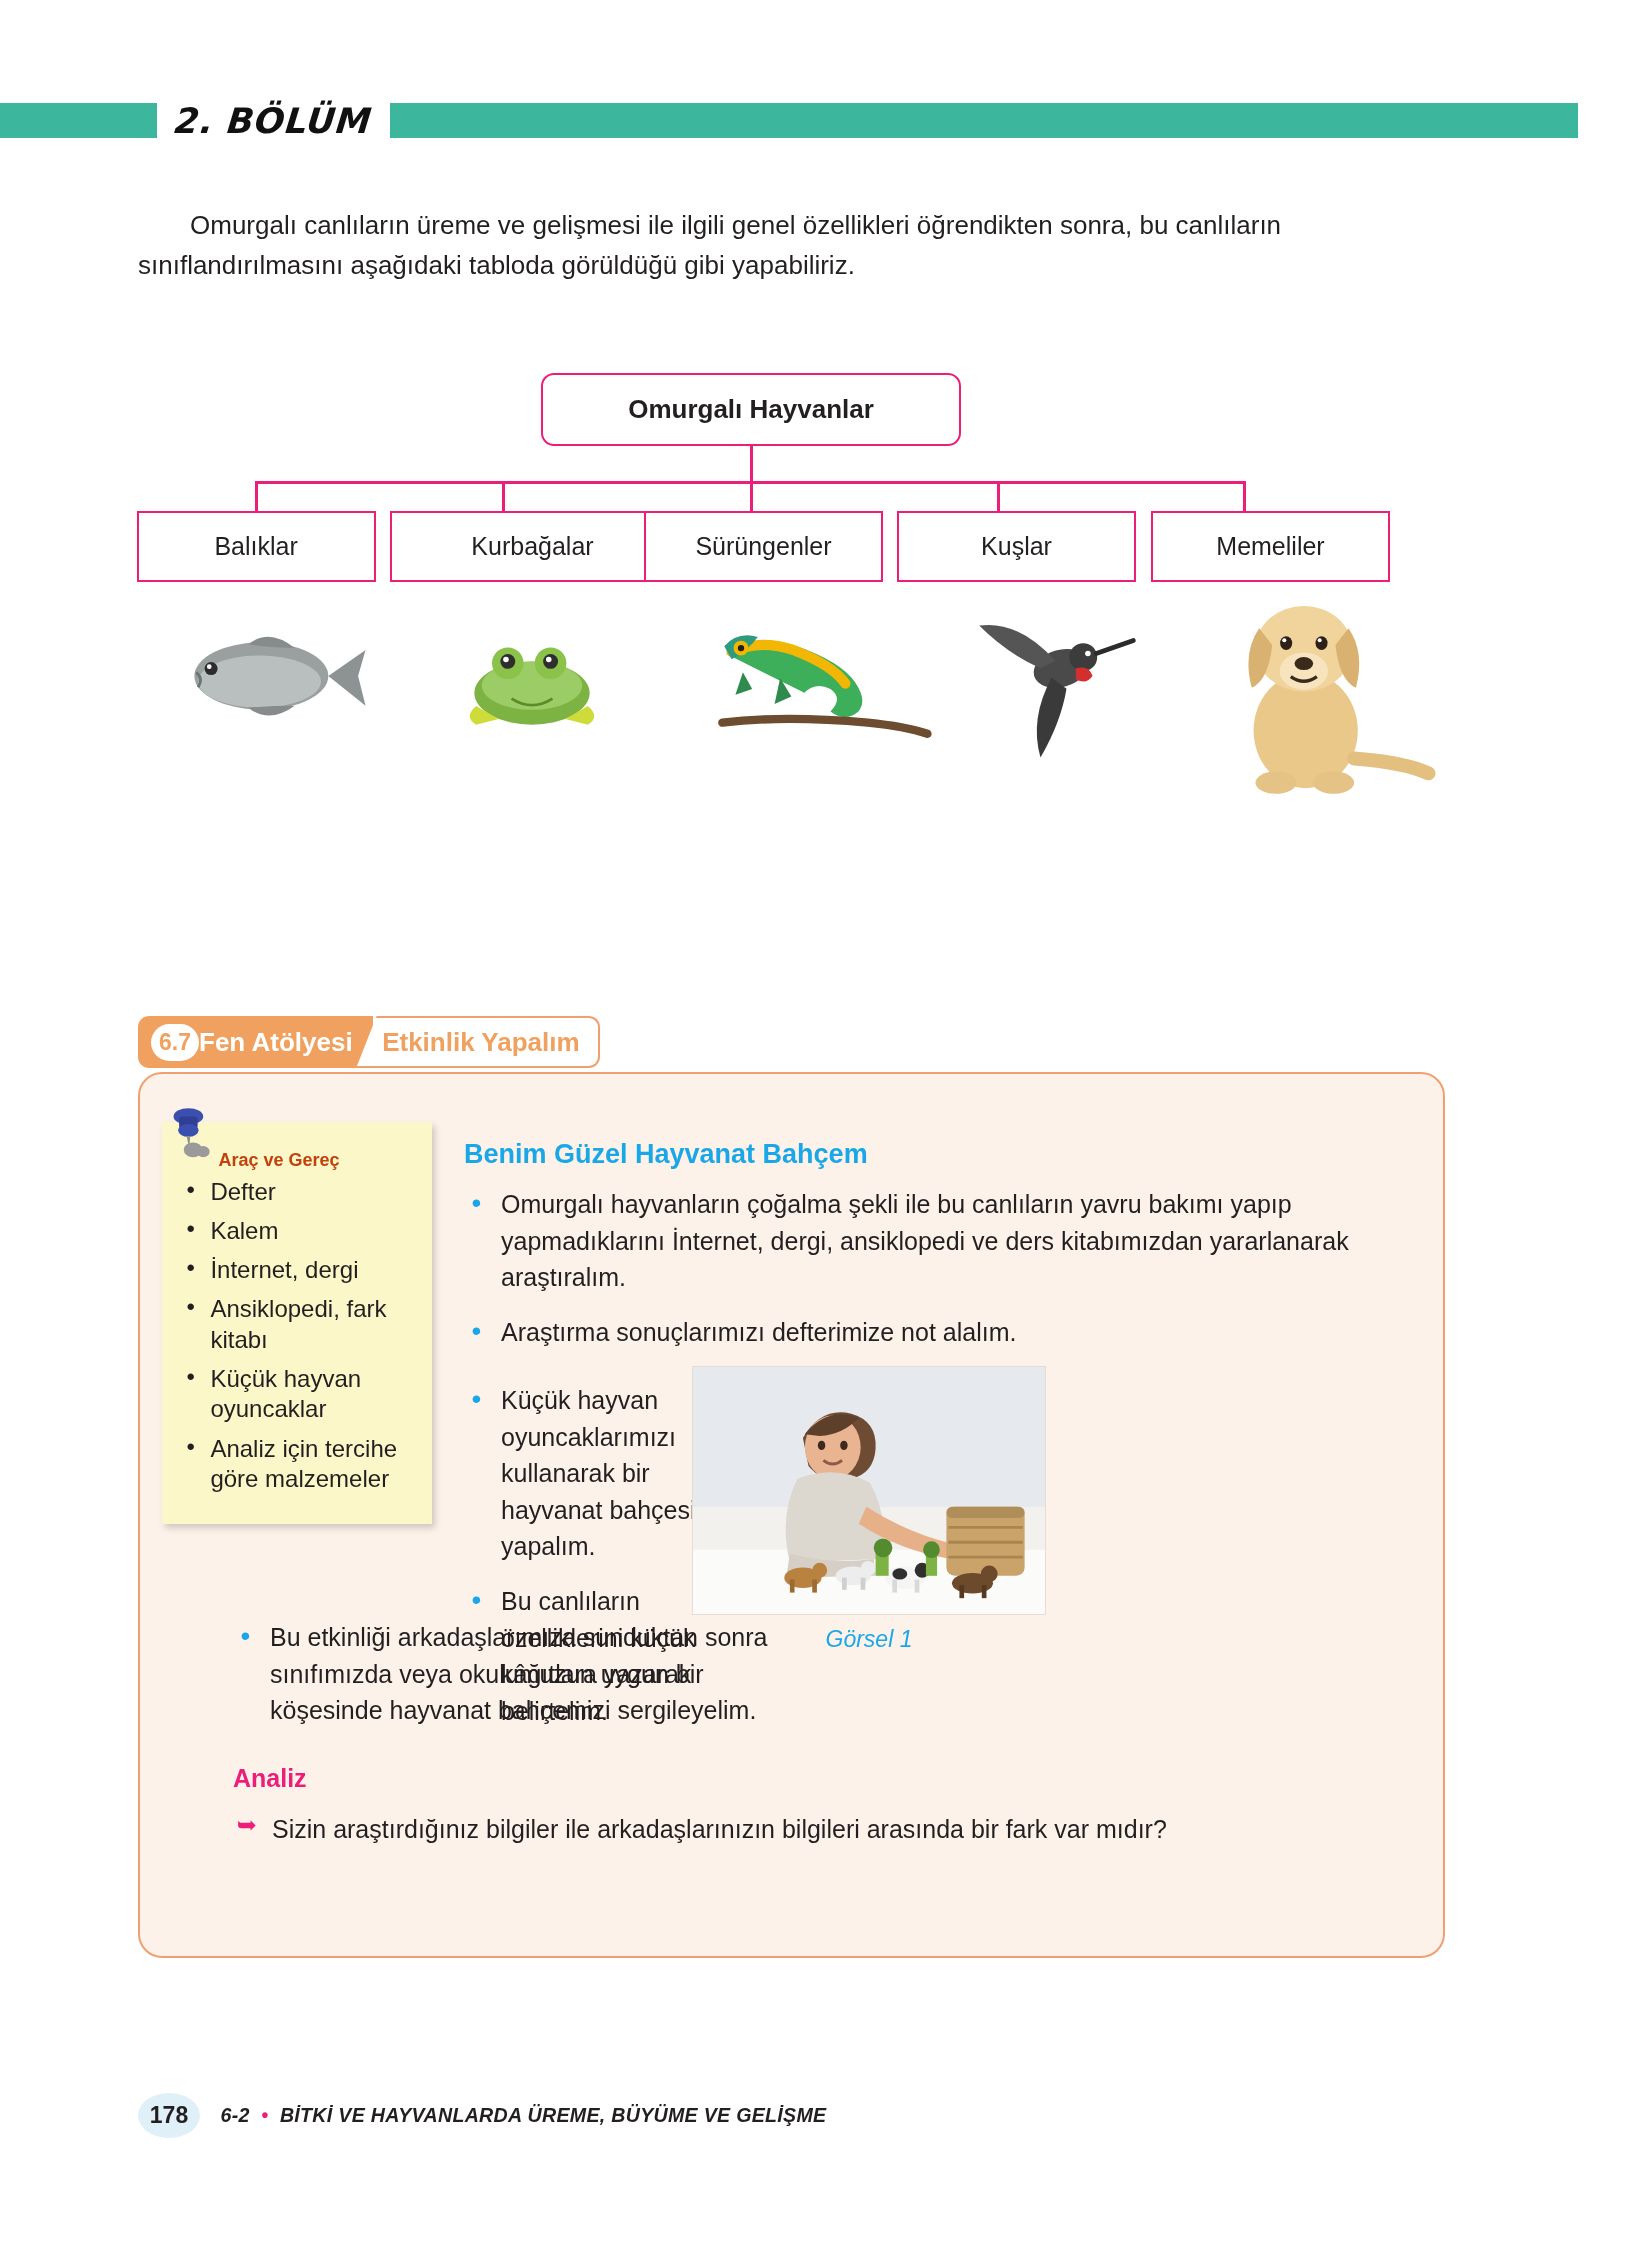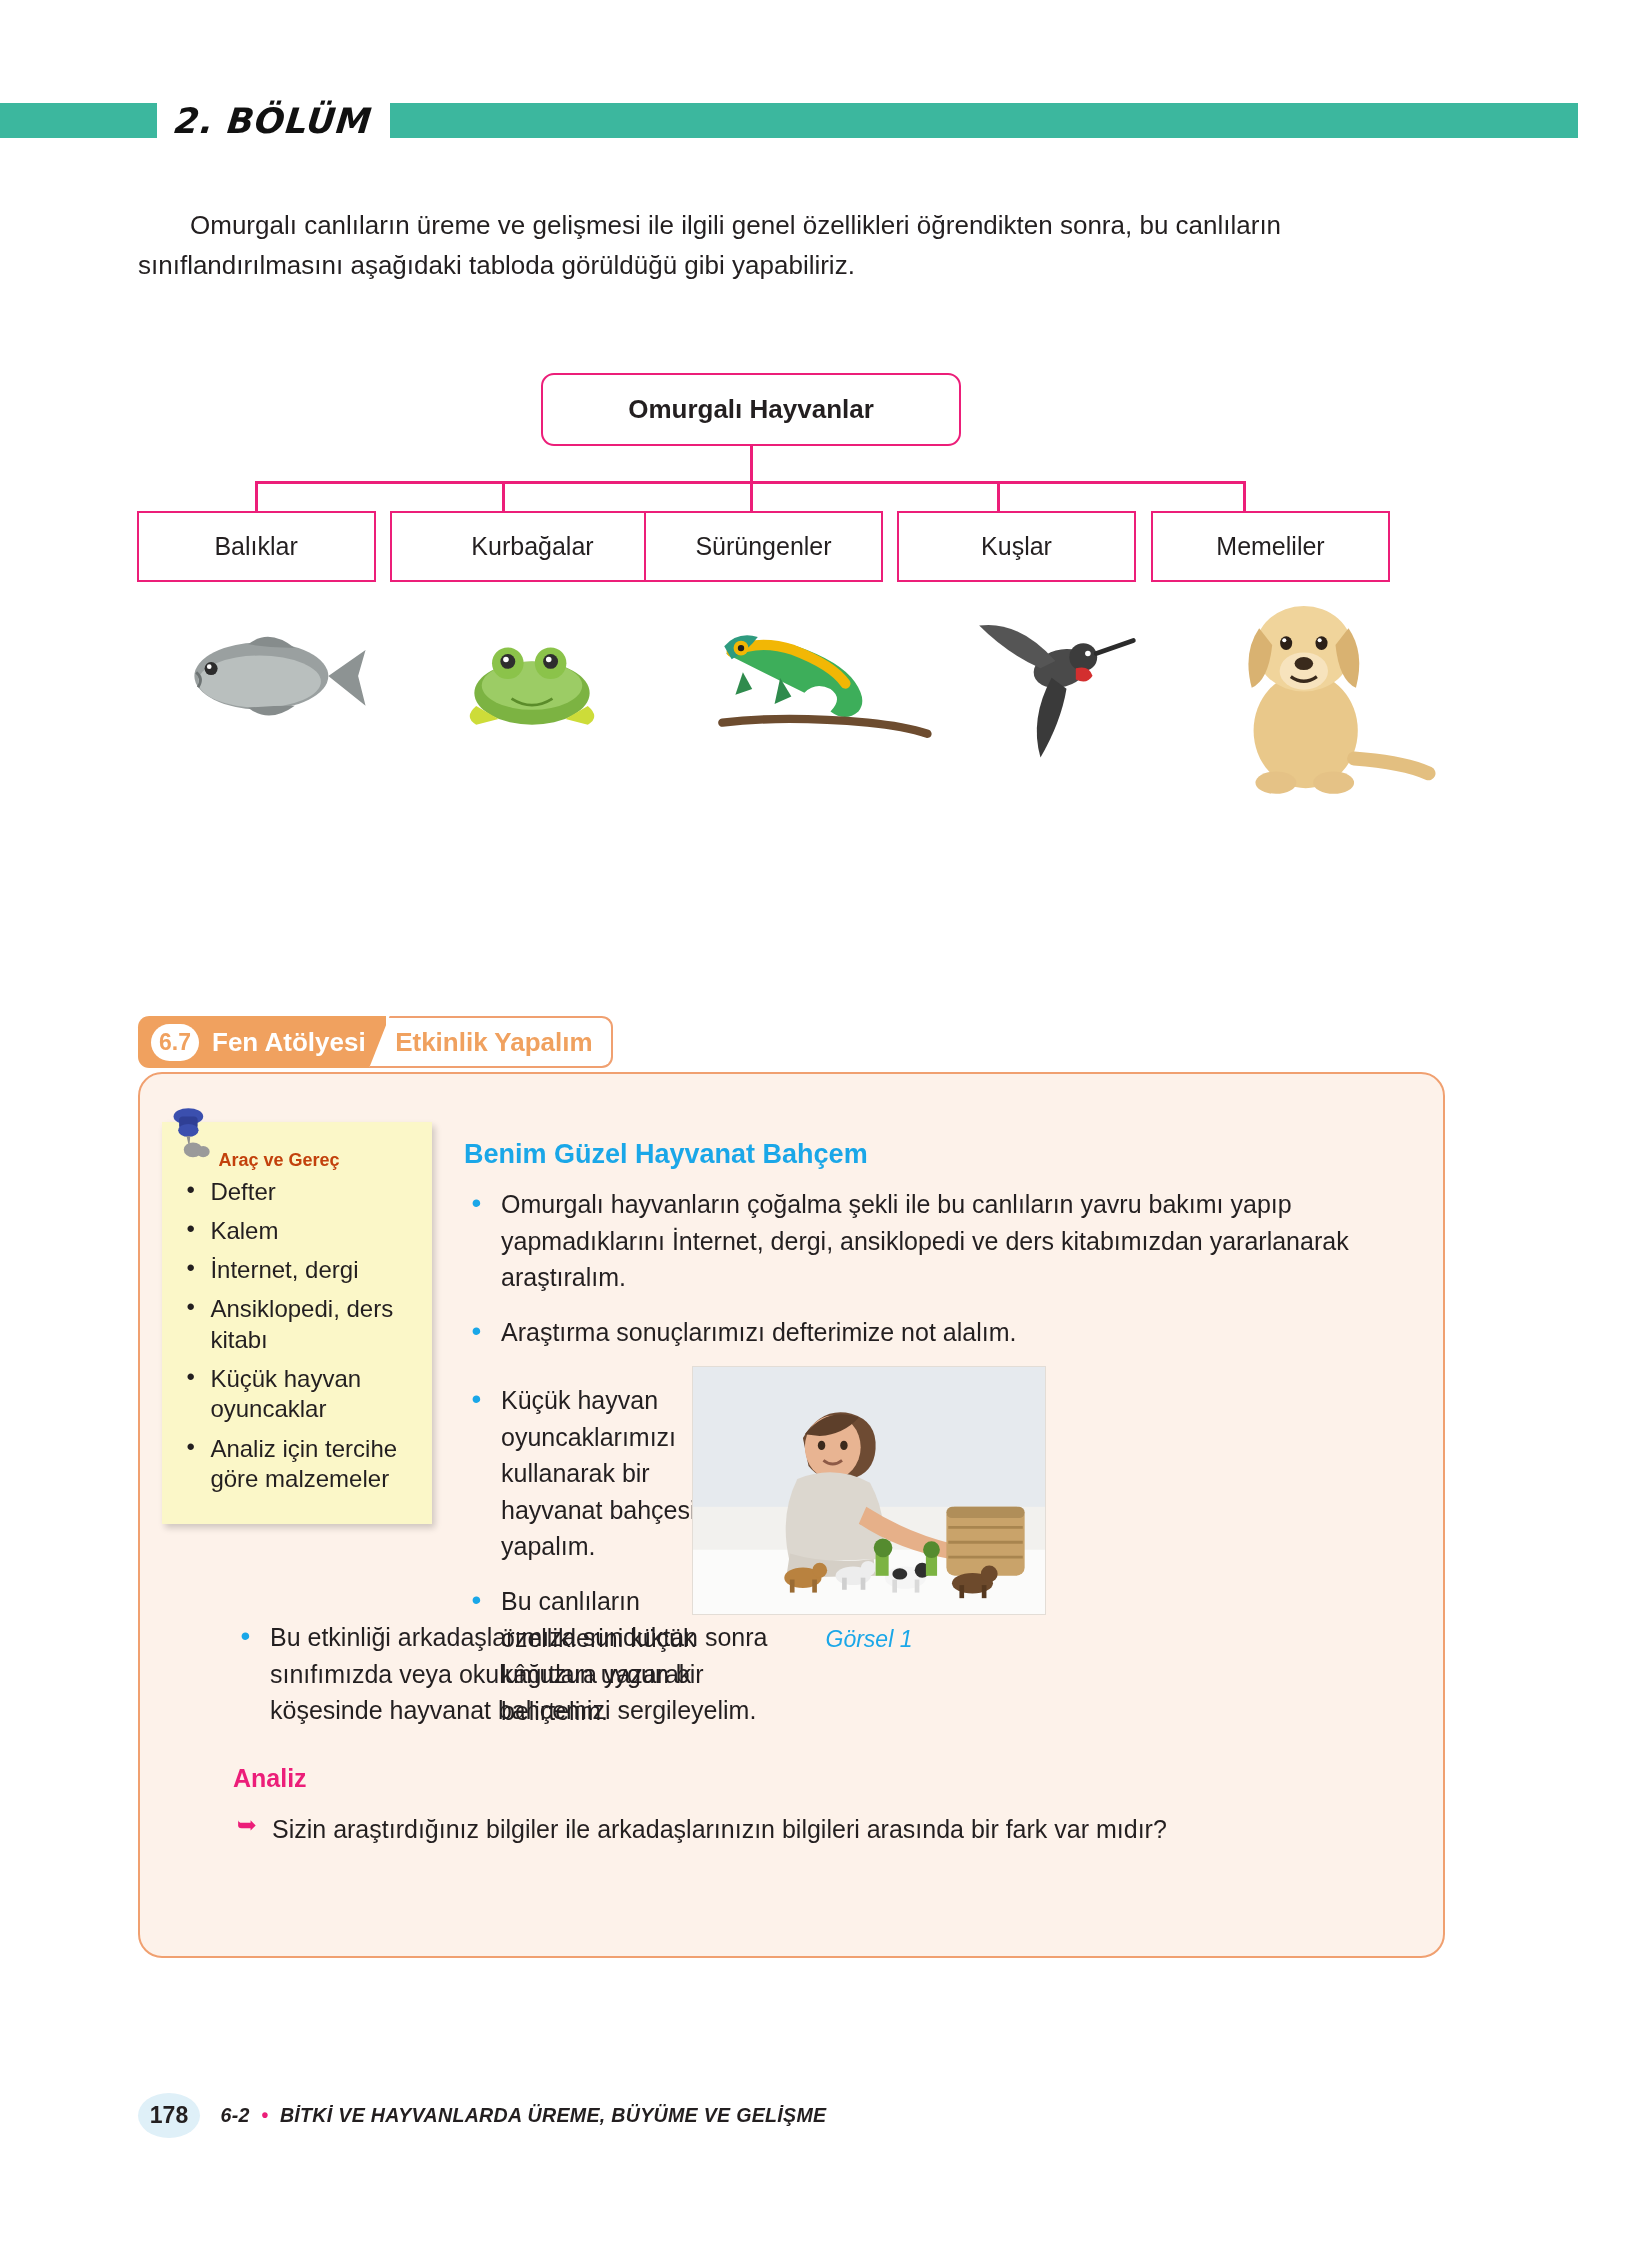--- a/index.html
+++ b/index.html
@@ -72,21 +72,21 @@
     width: 1307px; height: 886px;
     border: 2.8px solid #f0a070; border-radius: 24px;
     background: #fdf2ea;
   }
   .act-tab {
     position: absolute; left: 138px; top: 1016px;
     height: 52px; display: flex; align-items: stretch; z-index: 5;
   }
   .tab-orange {
     background: #f0a15f; border-radius: 11.2px 0 0 11.2px;
-    display: flex; align-items: center; gap: 13px;
+    display: flex; align-items: center; 
     padding: 0 20.5px 0 13px;
   }
   .tab-num {
     width: 48px; height: 37px; border-radius: 18.6px; background: #fff;
     display: flex; align-items: center; justify-content: center;
     color: #f0a15f; font-weight: 700; font-size: 23px;
   }
   .tab-orange .tab-label { color: #fff; font-weight: 700; font-size: 26px; }
   .tab-white {
     background: #fff; border: 2.8px solid #f0a070; border-left: none;
@@ -322,21 +322,21 @@
           <path d="M20 33 L24 33 L23 46 Z" fill="#8e8e8e"></path>
           <ellipse cx="27" cy="48" rx="10" ry="8" fill="#9a9a9a"></ellipse>
           <ellipse cx="38" cy="50" rx="7" ry="6" fill="#9a9a9a"></ellipse>
         </svg>
       </div>
       <h4>Araç ve Gereç</h4>
       <ul>
         <li>Defter</li>
         <li>Kalem</li>
         <li>İnternet, dergi</li>
-        <li>Ansiklopedi, ders kitabı</li>
+        <li>Ansiklopedi, fark kitabı</li>
         <li>Küçük hayvan oyuncaklar</li>
         <li>Analiz için tercihe göre malzemeler</li>
       </ul>
     </div>
 
     <div class="act-title">Benim Güzel Hayvanat Bahçem</div>
 
     <ul class="blist" id="bl-top">
       <li>Omurgalı hayvanların çoğalma şekli ile bu canlıların yavru bakımı yapıp yapmadıklarını İnternet, dergi, ansiklopedi ve ders kitabımızdan yararlanarak araştıralım.</li>
       <li>Araştırma sonuçlarımızı defterimize not alalım.</li>

